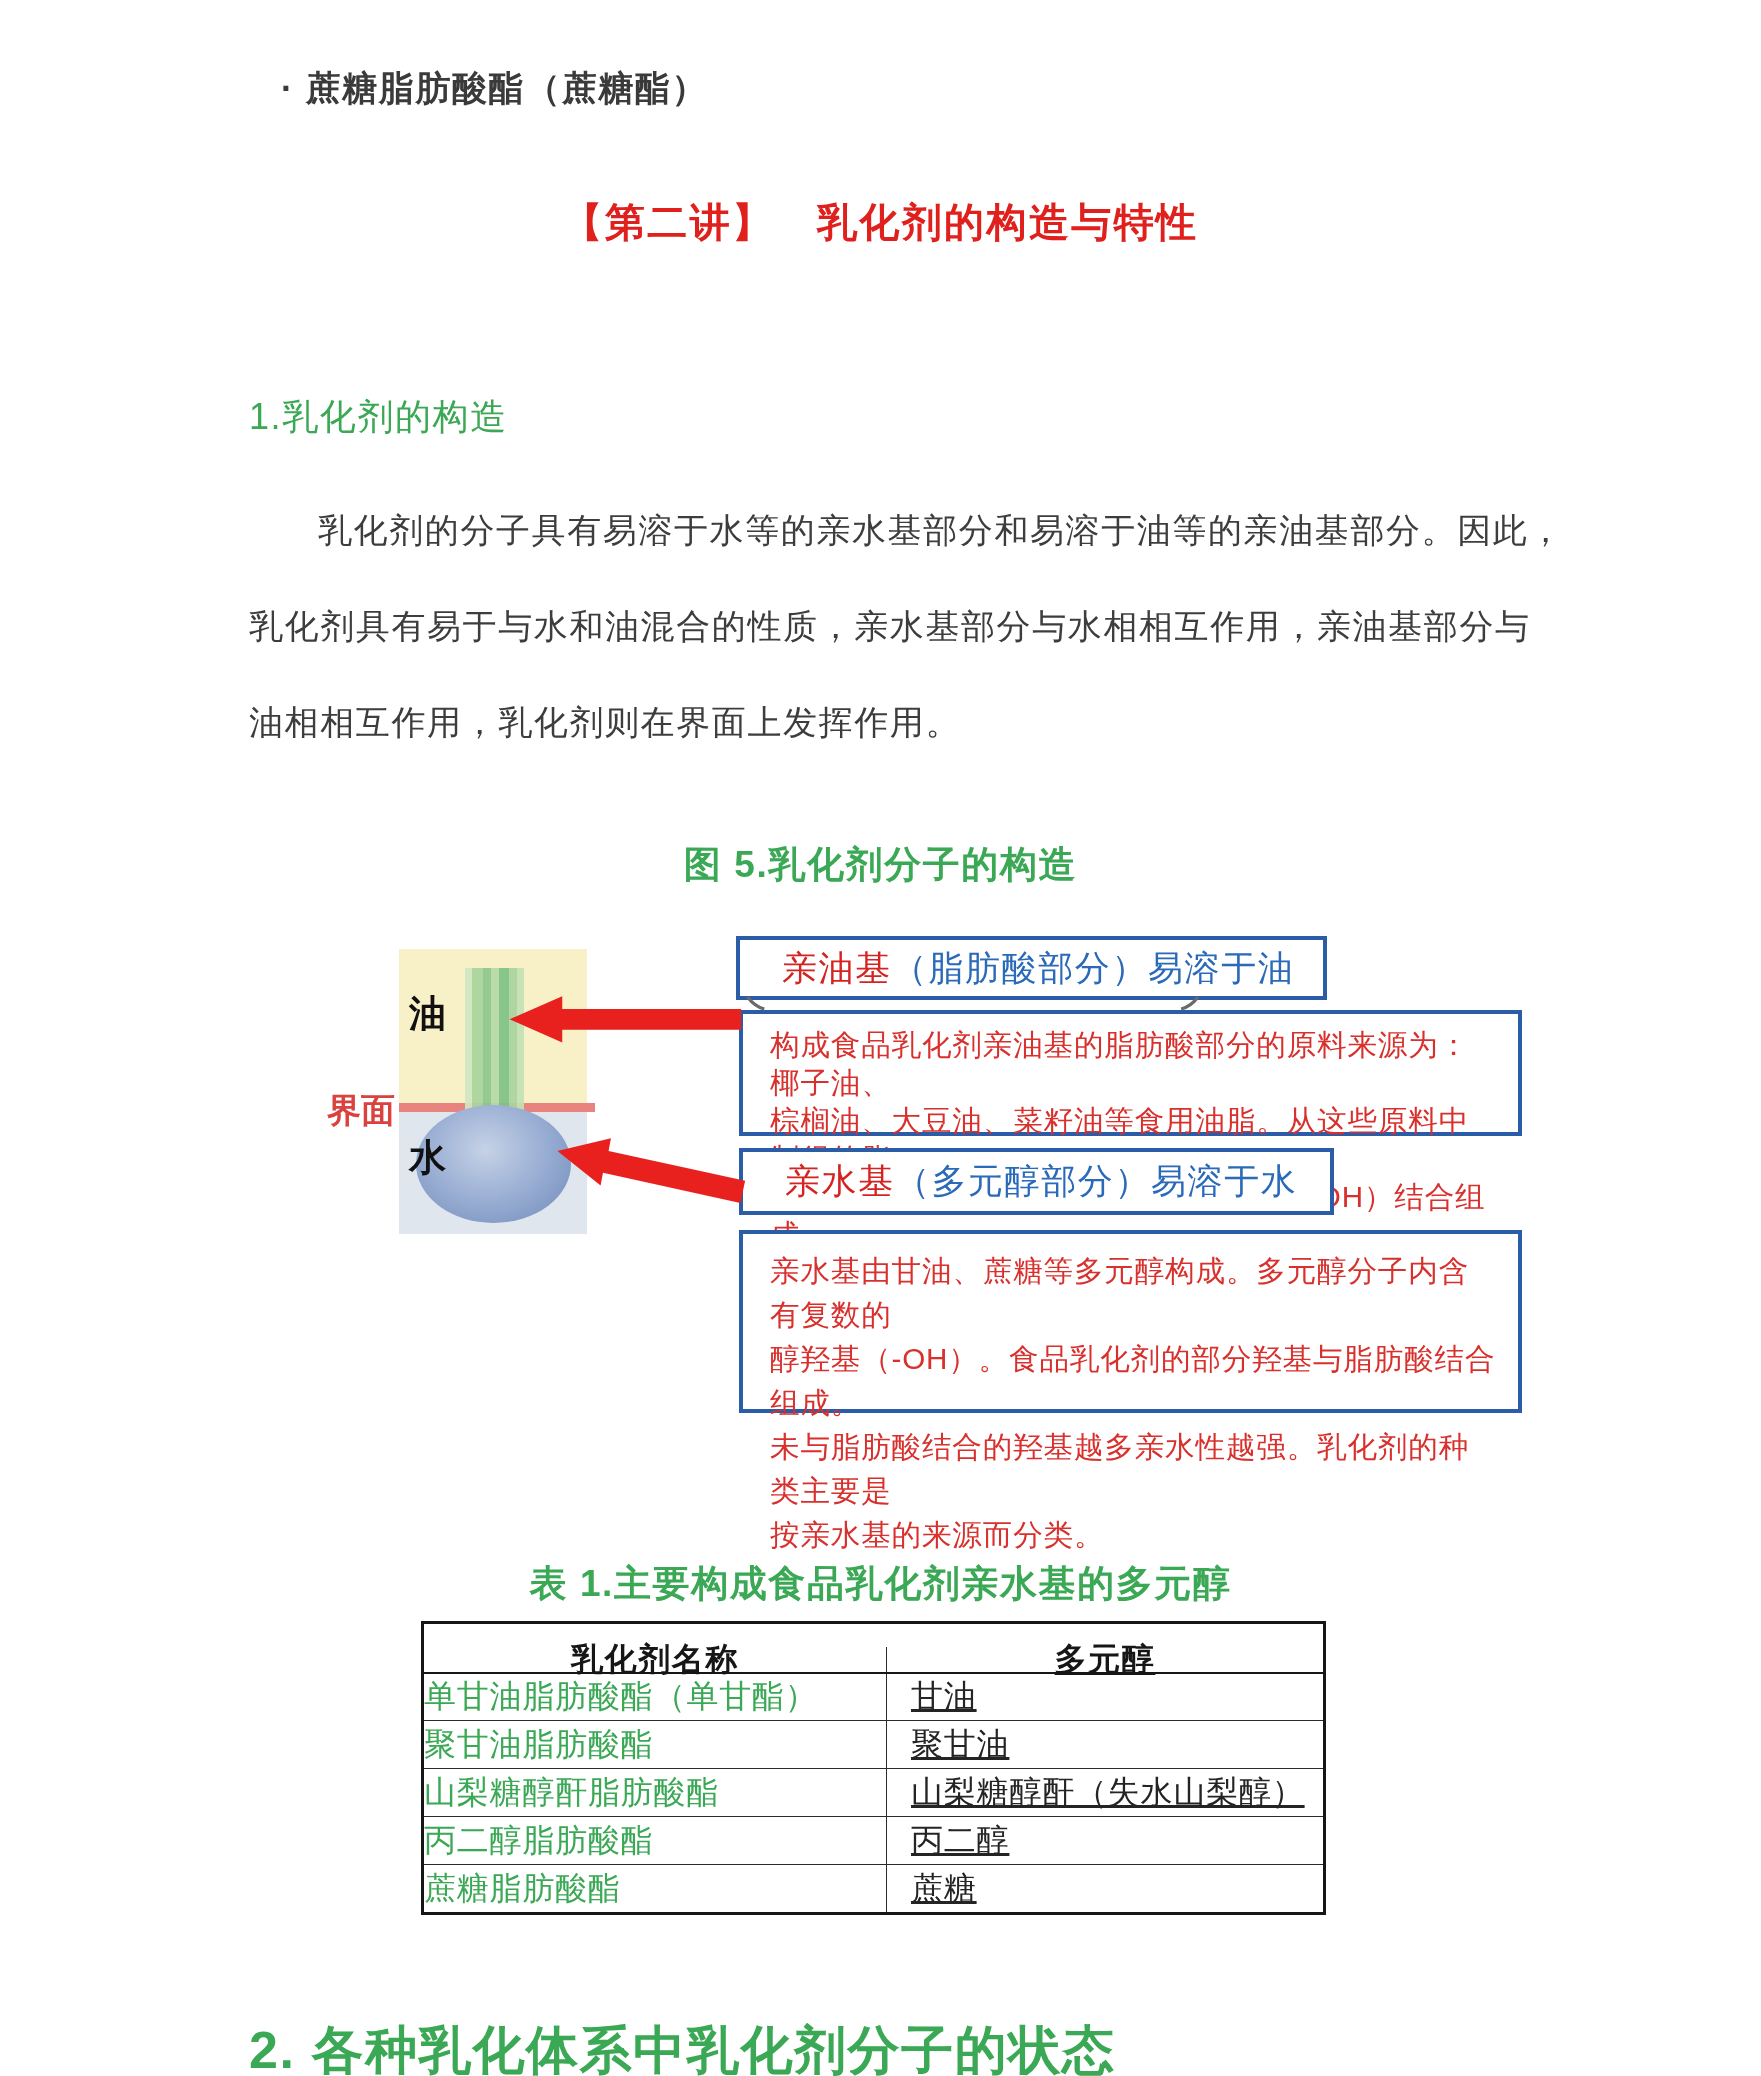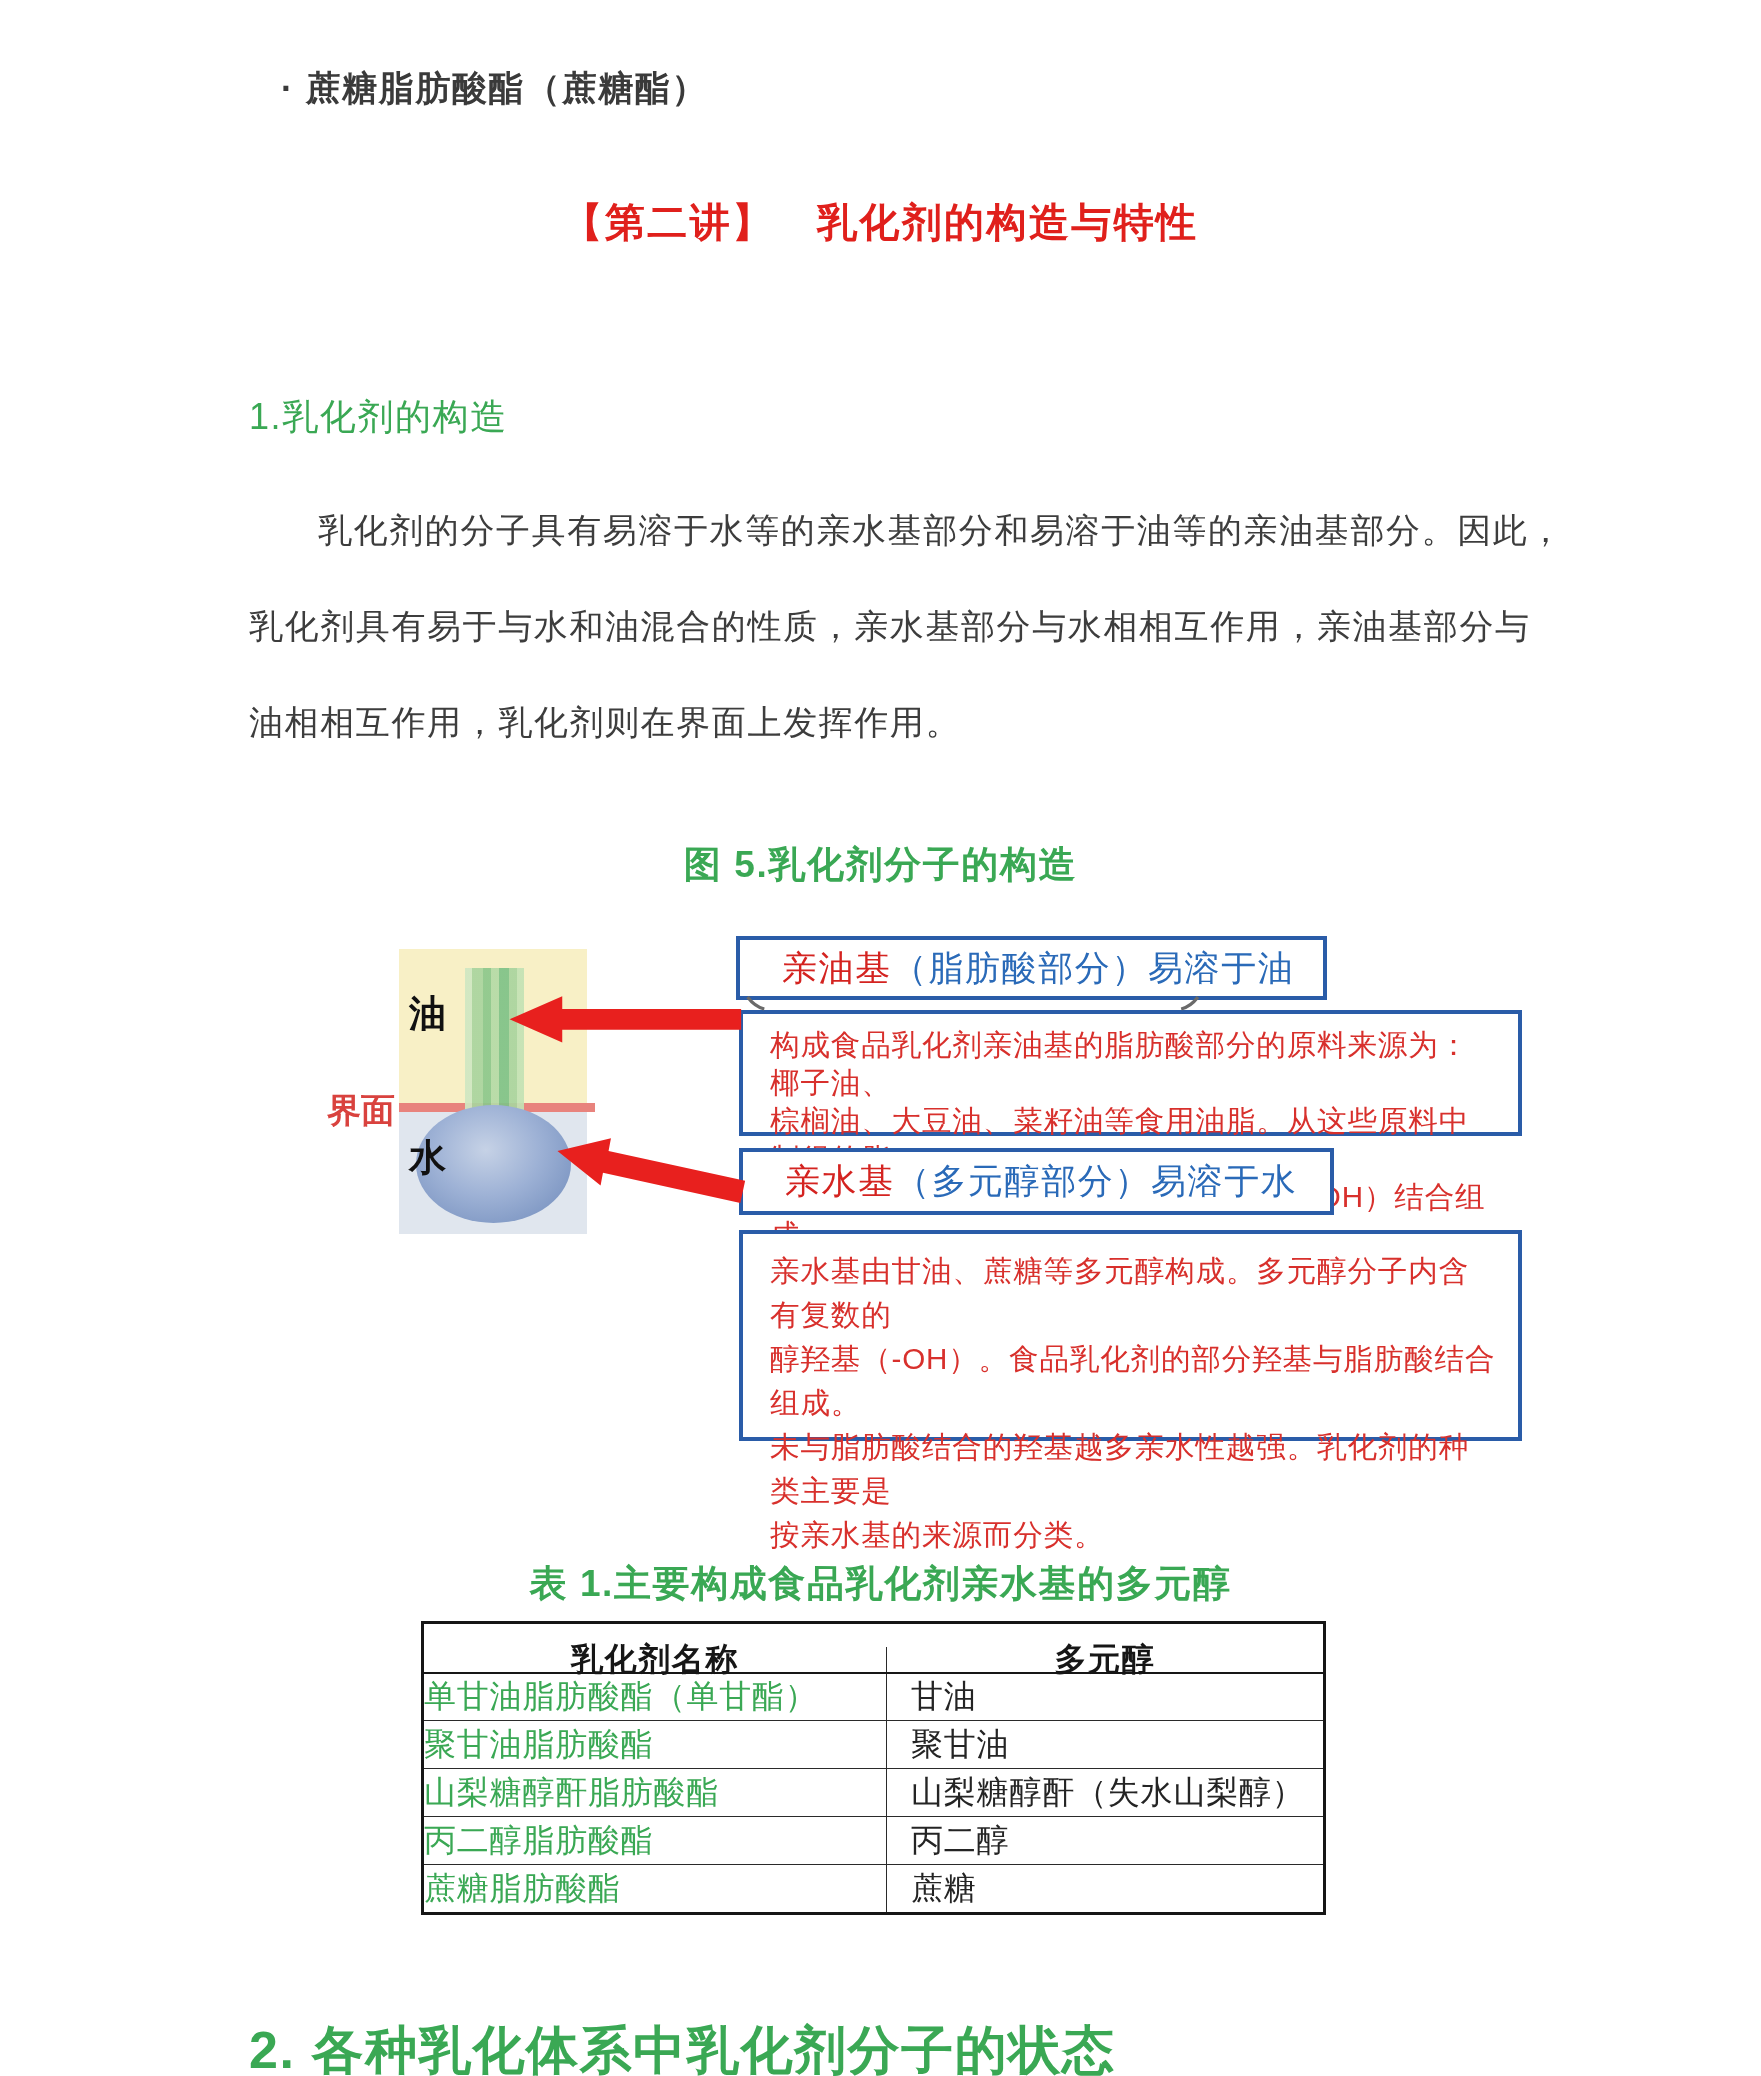--- a/index.html
+++ b/index.html
@@ -42,30 +42,30 @@
 
   
   .cbox{border:4px solid #2a5ca8;background:#ffffff;box-sizing:border-box;}
   .titlebox{display:flex;align-items:center;padding-left:42px;font-size:35px;font-weight:normal;letter-spacing:1.6px;}
   .titlebox .hl{color:#d42320;}
   .titlebox .rest{color:#2a6ab8;}
   .box1{left:736px;top:936px;width:591px;height:64px;}
   .box2{left:739px;top:1010px;width:783px;height:126px;padding:12px 21px 0 27px;
         font-size:29.6px;color:#d8302c;line-height:38px;letter-spacing:0.8px;}
   .box3{left:739px;top:1148px;width:595px;height:67px;}
-  .box4{left:739px;top:1230px;width:783px;height:211px;padding:15px 21px 0 27px;
+  .box4{left:739px;top:1230px;width:783px;height:183px;padding:15px 21px 0 27px;
         font-size:29.6px;color:#d8302c;line-height:44px;letter-spacing:0.8px;}
 
   
   .ptable{left:421px;top:1621px;width:905px;border:3.2px solid #161616;box-sizing:border-box;background:#fff;}
   .trow{display:flex;height:48px;border-top:1.6px solid #2a2a2a;box-sizing:border-box;}
   .trow.hdr{border-top:none;}
   .trow.firstdata{border-top:2.4px solid #161616;}
   .c1{width:463px;border-right:1.6px solid #2a2a2a;display:flex;align-items:center;box-sizing:border-box;}
-  .c2{flex:1;display:flex;align-items:center;box-sizing:border-box;}
+  .c2{flex:1;display:flex;align-items:center;box-sizing:border-box;text-decoration:underline;}
   .hdr .c1,.hdr .c2{justify-content:center;font-size:32px;font-weight:bold;color:#161616;letter-spacing:1.6px;margin-top:23px;}
   .trow .name{font-size:32px;color:#3aa854;letter-spacing:0.8px;}
   .trow .poly{padding-left:24px;font-size:32px;color:#242424;letter-spacing:0.8px;}
 
   .overlay{left:0;top:0;width:1761px;height:2077px;pointer-events:none;}
 </style>
 </head>
 <body>
 
 <div class="page">

